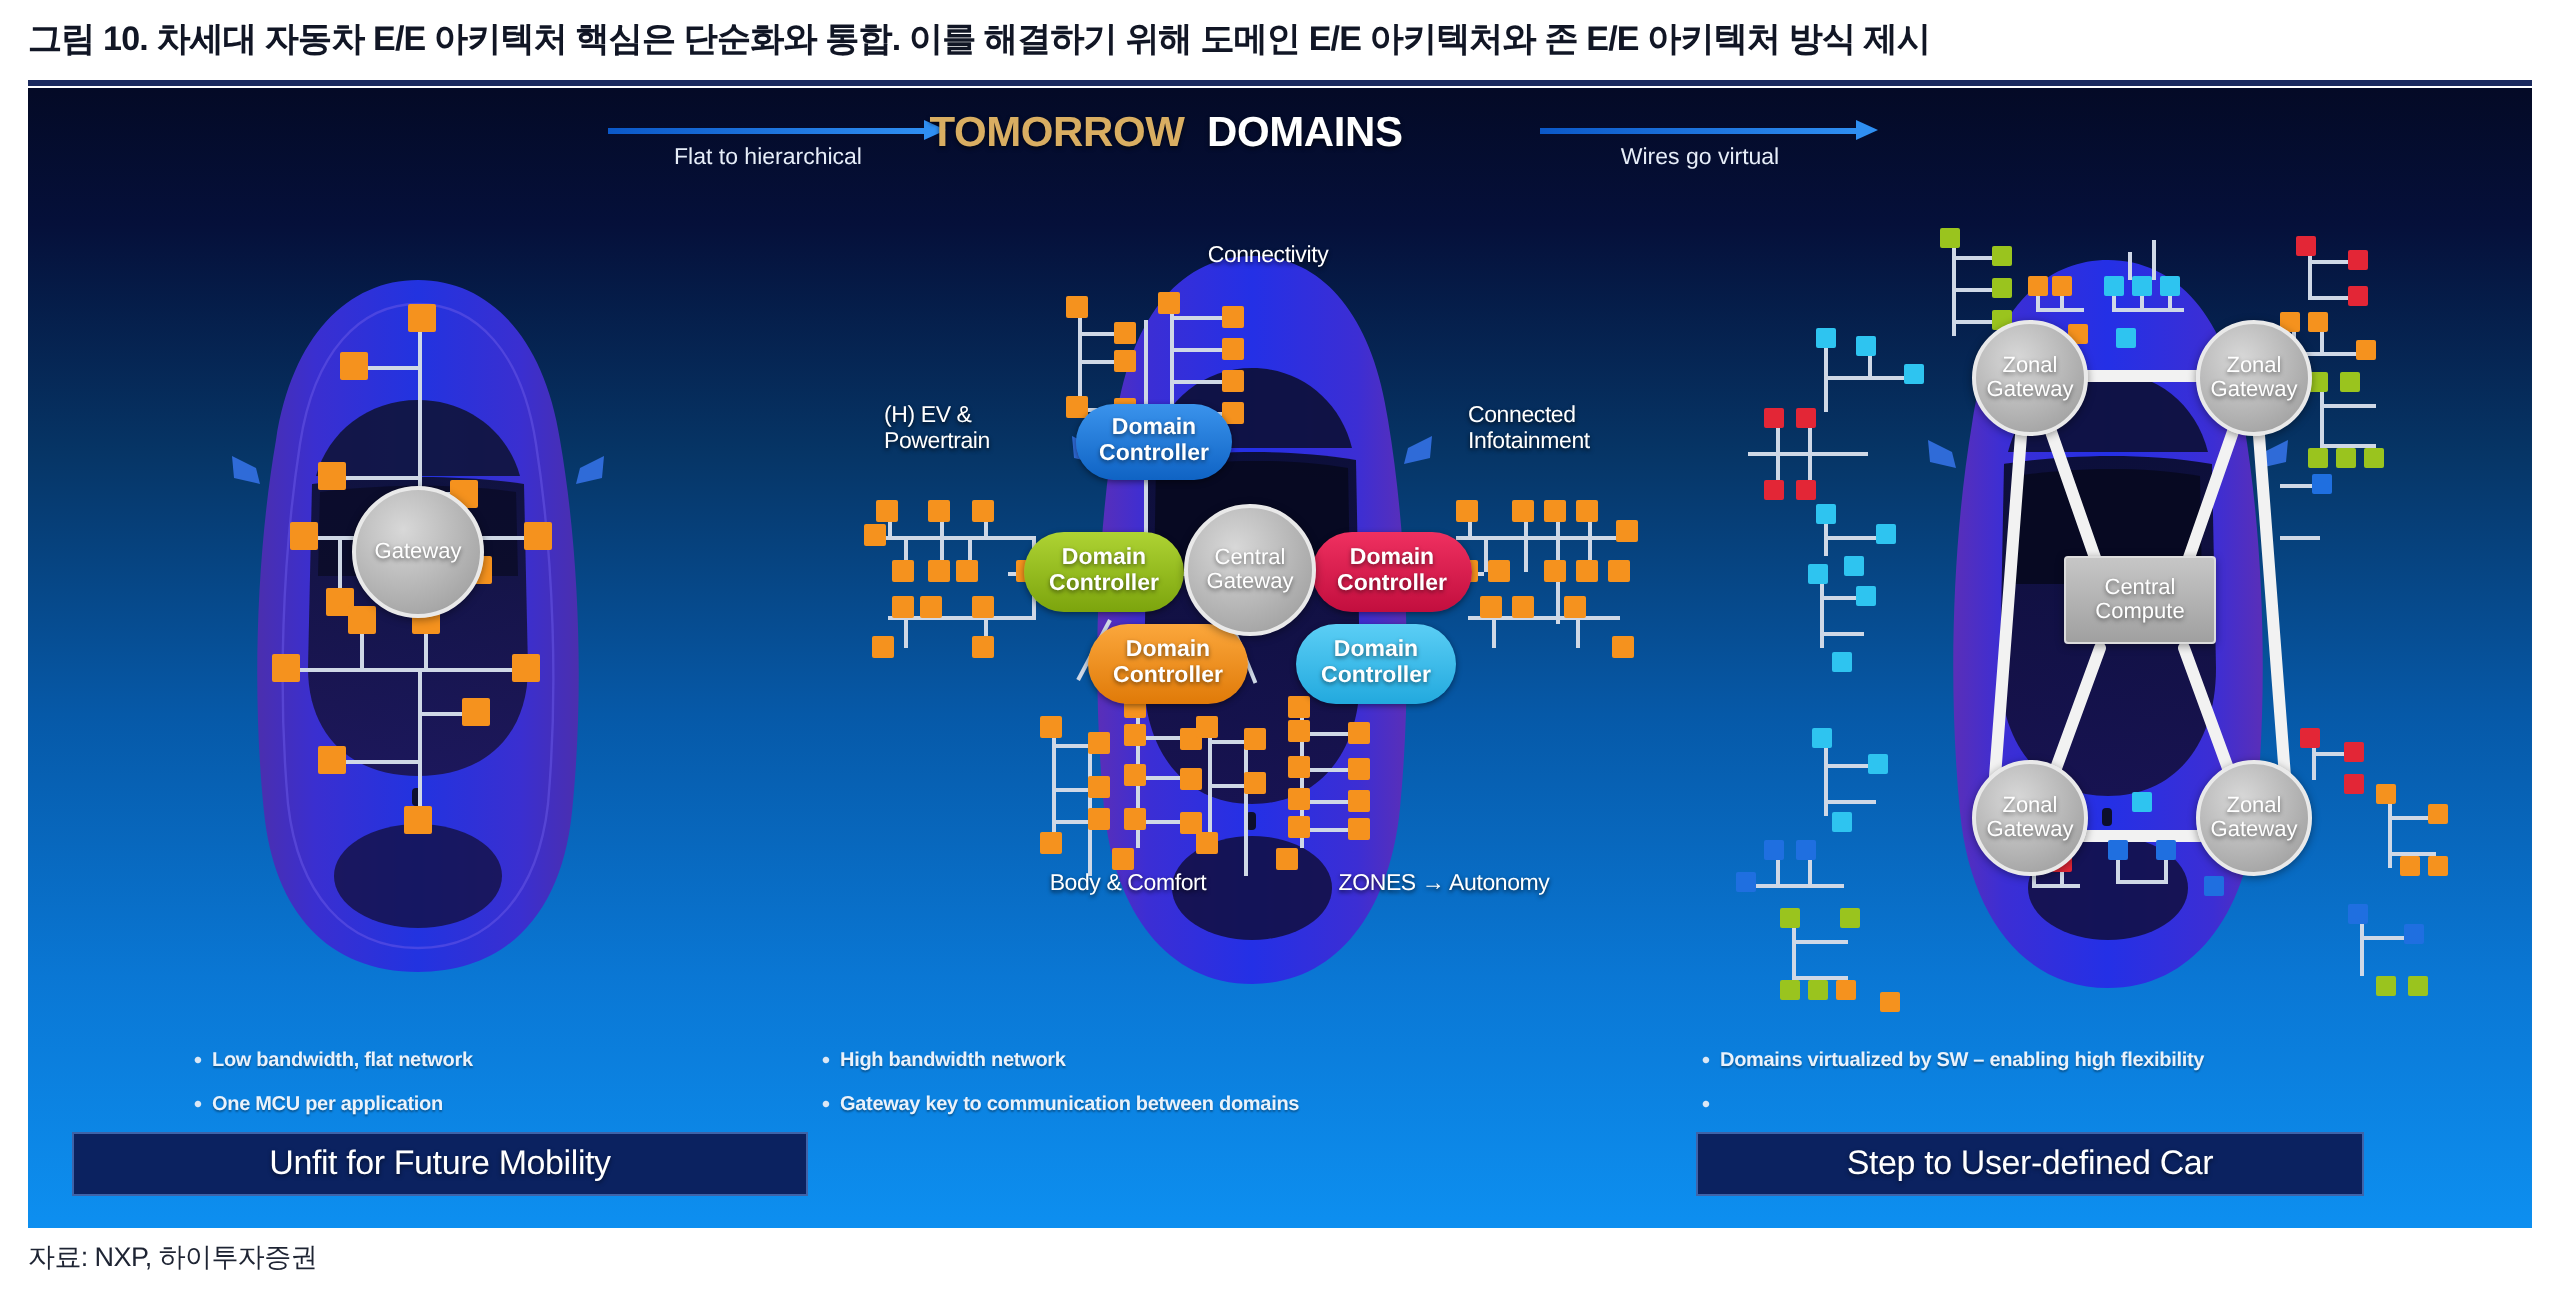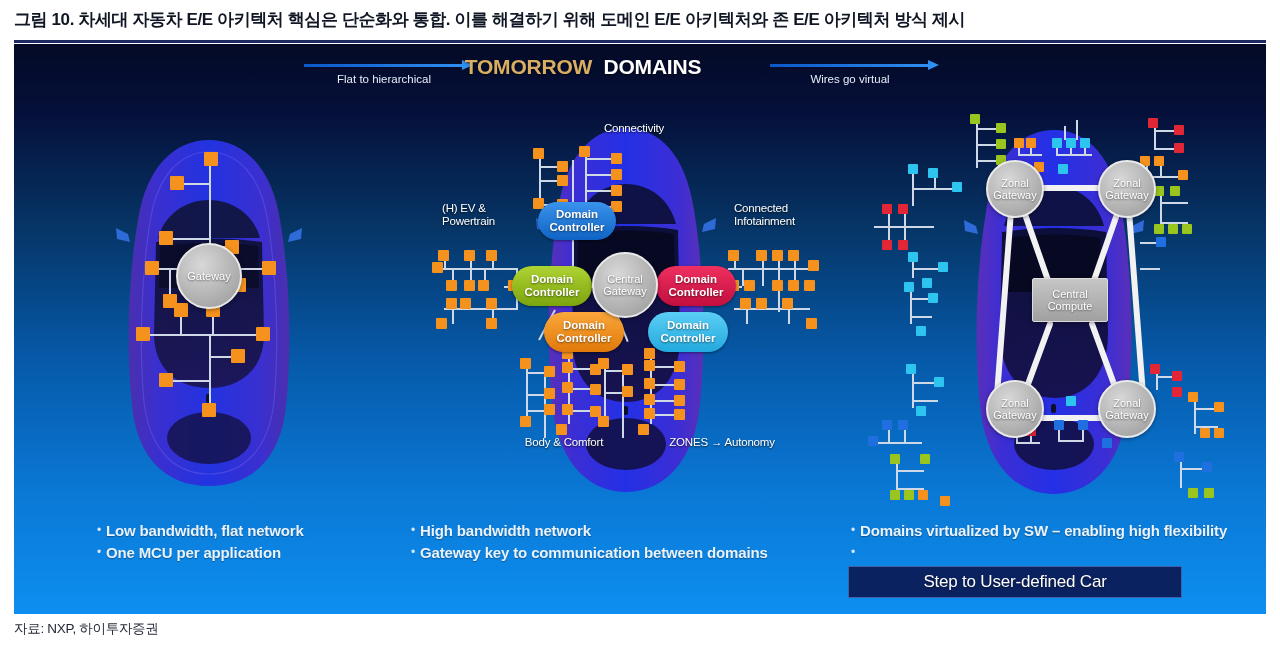--- a/index.html
+++ b/index.html
@@ -102,21 +102,21 @@
   }
 
   
   .bullets { position: absolute; top: 478px; }
   .bullet-row { display: flex; align-items: flex-start; margin-bottom: 5px; }
   .bullet-dot {
     width: 14px; flex: 0 0 14px; color: #dbe7f5; font-size: 12px;
     line-height: 17px; text-align: center;
   }
   .bullet-text {
-    color: #eaf2fb; font-size: 15px; font-weight: 700; line-height: 17px;
+    color: #eaf2fb; font-size: 10px; font-weight: 700; line-height: 17px;
     letter-spacing: -0.15px; text-shadow: 0 1px 1px rgba(0,0,0,.35);
     white-space: nowrap;
   }
 
   
   .banner {
     position: absolute; top: 522px; height: 32px;
     background: #0b2260; border: 1px solid #3f63a8;
     display: flex; align-items: center; justify-content: center;
     color: #ffffff; font-size: 17px; letter-spacing: -0.2px;
@@ -650,18 +650,19 @@
     <div class="bullets" style="left:832px;">
       <div class="bullet-row">
         <div class="bullet-dot">•</div>
         <div class="bullet-text">Domains virtualized by SW – enabling high flexibility</div>
       </div>
       <div class="bullet-row">
         <div class="bullet-dot">•</div>
       </div>
     </div>
 
+    <div class="banner" style="left:22px;width:368px;">Unfit for Future Mobility</div>
     <div class="banner" style="left:834px;width:334px;">Step to User-defined Car</div>
 
   </div>
 
   <div class="footer">자료: NXP, 하이투자증권</div>
 </div>
 
 </body></html>

